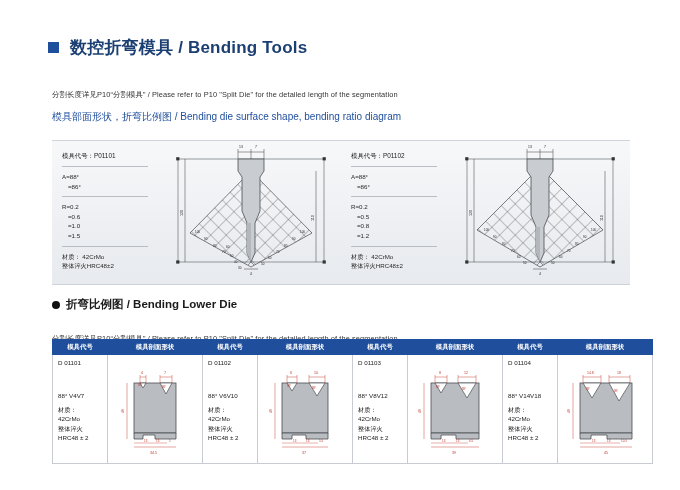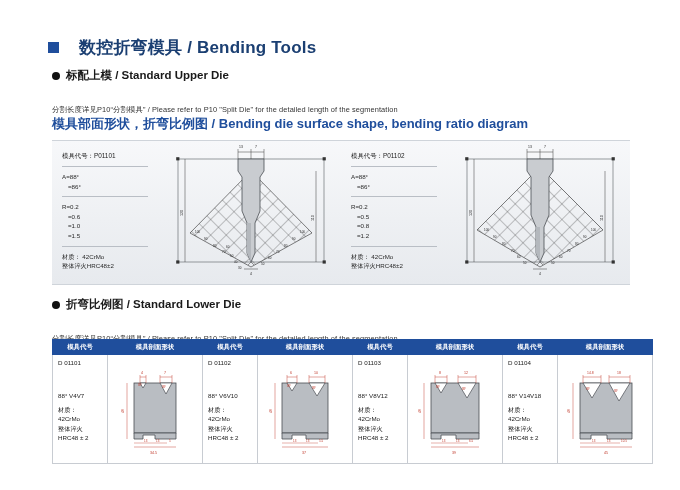--- a/index.html
+++ b/index.html
@@ -5,32 +5,32 @@
   html,body{margin:0;padding:0;}
   body{
     width:680px;height:490px;overflow:hidden;
     background:#ffffff;
     font-family:"Liberation Sans","DejaVu Sans",sans-serif;
     color:#222;
   }
   .page{position:relative;width:680px;height:490px;box-sizing:border-box;}
 
   
-  .title-row{position:absolute;left:48px;top:36px;display:flex;align-items:center;gap:20px;}
+  .title-row{position:absolute;left:48px;top:36px;display:flex;align-items:center;gap:11px;}
   .title-bullet{width:11px;height:11px;background:#1f4e9c;display:block;}
   .title-text{font-size:17px;font-weight:bold;color:#1b3f72;letter-spacing:.2px;white-space:nowrap;}
   .title-text .en{font-weight:bold;}
 
   
   .sec{position:absolute;left:52px;}
   .sec-head{display:flex;align-items:center;gap:6px;}
   .dot{width:8px;height:8px;border-radius:50%;background:#111;display:block;}
   .sec-title{font-size:11.5px;font-weight:bold;color:#1a1a1a;white-space:nowrap;}
   .sec-sub{font-size:7.4px;color:#333;margin-top:22px;white-space:nowrap;letter-spacing:.1px;}
-  .sec-sub2{font-size:13px;color:#1f4e9c;font-weight:bold;white-space:nowrap;}
+  .sec-sub2{font-size:10px;color:#1f4e9c;font-weight:normal;margin-top:10px;white-space:nowrap;}
 
   
   .panel{
     position:absolute;left:52px;top:140px;width:578px;height:145px;
     background:linear-gradient(180deg,#f7f8fa 0%,#eef0f3 55%,#e7eaee 100%);
     border-top:1px solid #cfd4da;border-bottom:1px solid #cfd4da;
     box-sizing:border-box;display:flex;
   }
   .half{width:50%;height:100%;position:relative;display:flex;}
   .spec{width:112px;padding:10px 6px 6px 10px;box-sizing:border-box;}
@@ -69,27 +69,20 @@
 <div class="page">
 
   <div class="title-row">
     <span class="title-bullet"></span>
     <span class="title-text">
       <span>数控折弯模具</span><span> / </span><span class="en">Bending Tools</span>
     </span>
   </div>
 
   <div class="sec" style="top:68px;">
-    <div class="sec-head">
-      <span class="dot"></span>
-      <span class="sec-title">
-        <span>标配上模</span>
-        <span>/ Standard Upper Die</span>
-      </span>
-    </div>
     <div class="sec-sub">分割长度详见P10“分割模具” / Please refer to P10 "Split Die" for the detailed length of the segmentation</div>
     <div class="sec-sub2">模具部面形状，折弯比例图 / Bending die surface shape, bending ratio diagram</div>
   </div>
 
   <div class="panel">
 
     <div class="half">
       <div class="spec">
         <div class="line code">
           <span>模具代号：</span><span>P01101</span>
@@ -233,21 +226,21 @@
         </svg>
       </div>
     </div>
   </div>
 
   <div class="sec" style="top:297px;">
     <div class="sec-head">
       <span class="dot"></span>
       <span class="sec-title">
         <span>折弯比例图</span>
-        <span>/ Standard Lower Die</span>
+        <span>/ Bending Lower Die</span>
       </span>
     </div>
     <div class="sec-sub">分割长度详见P10“分割模具” / Please refer to P10 "Split Die" for the detailed length of the segmentation</div>
   </div>
 
   <table class="tbl">
     <thead>
       <tr>
         <th class="w-code">模具代号</th>
         <th class="w-shape">模具剖面形状</th>

